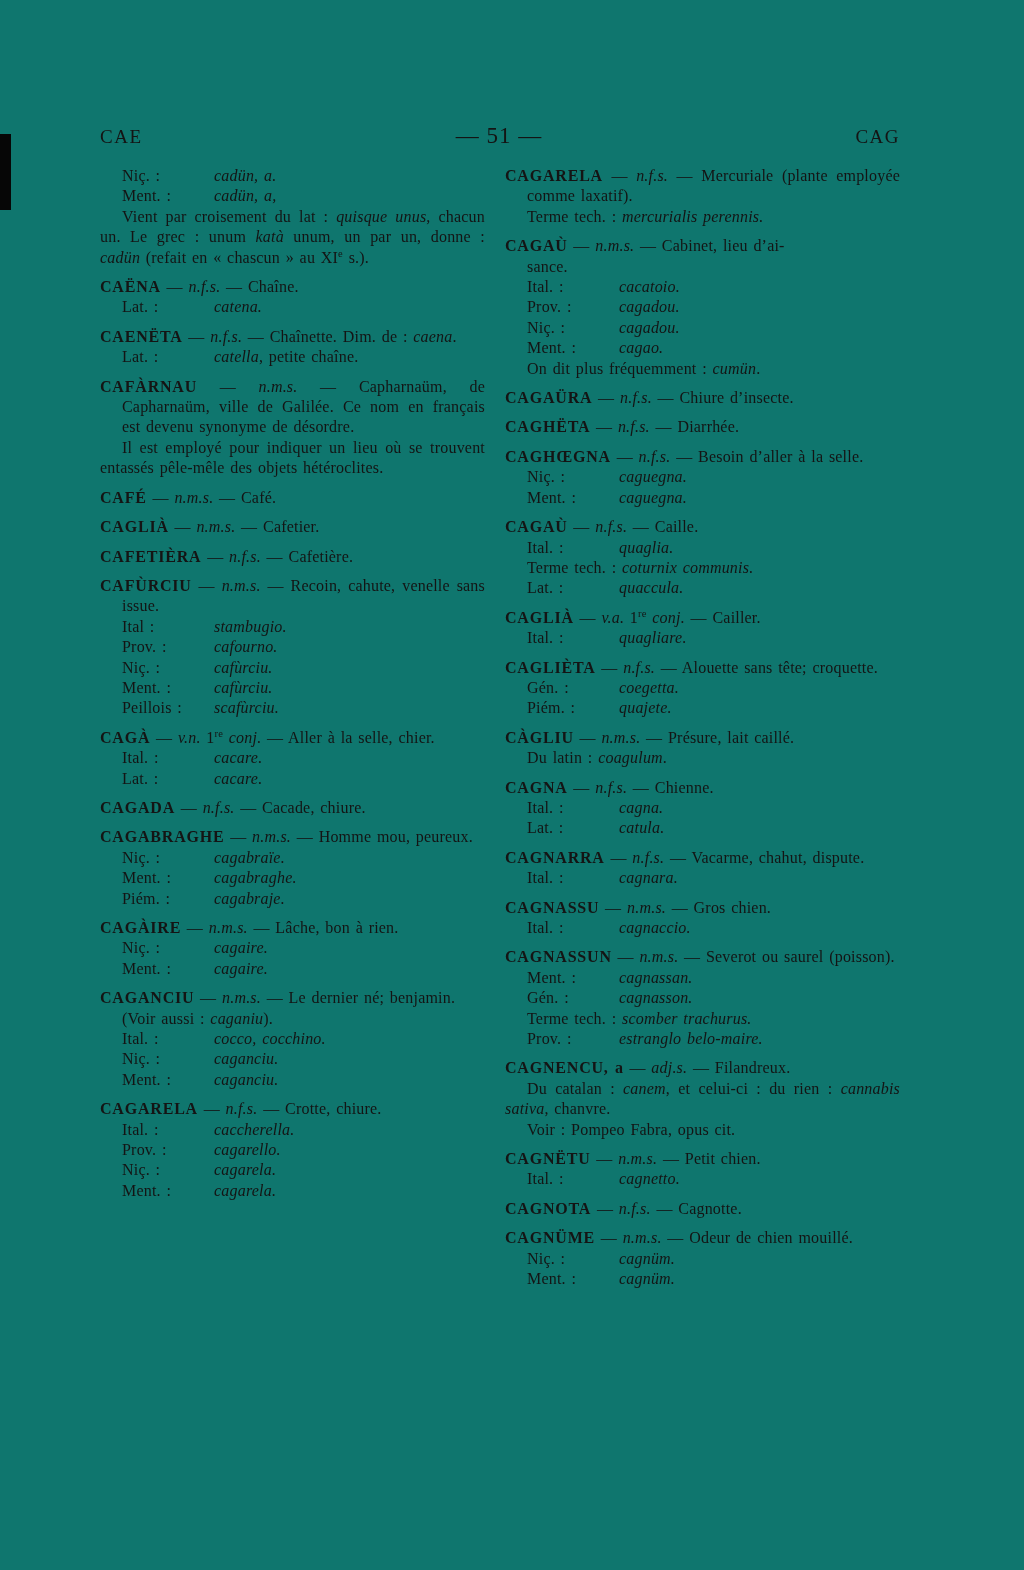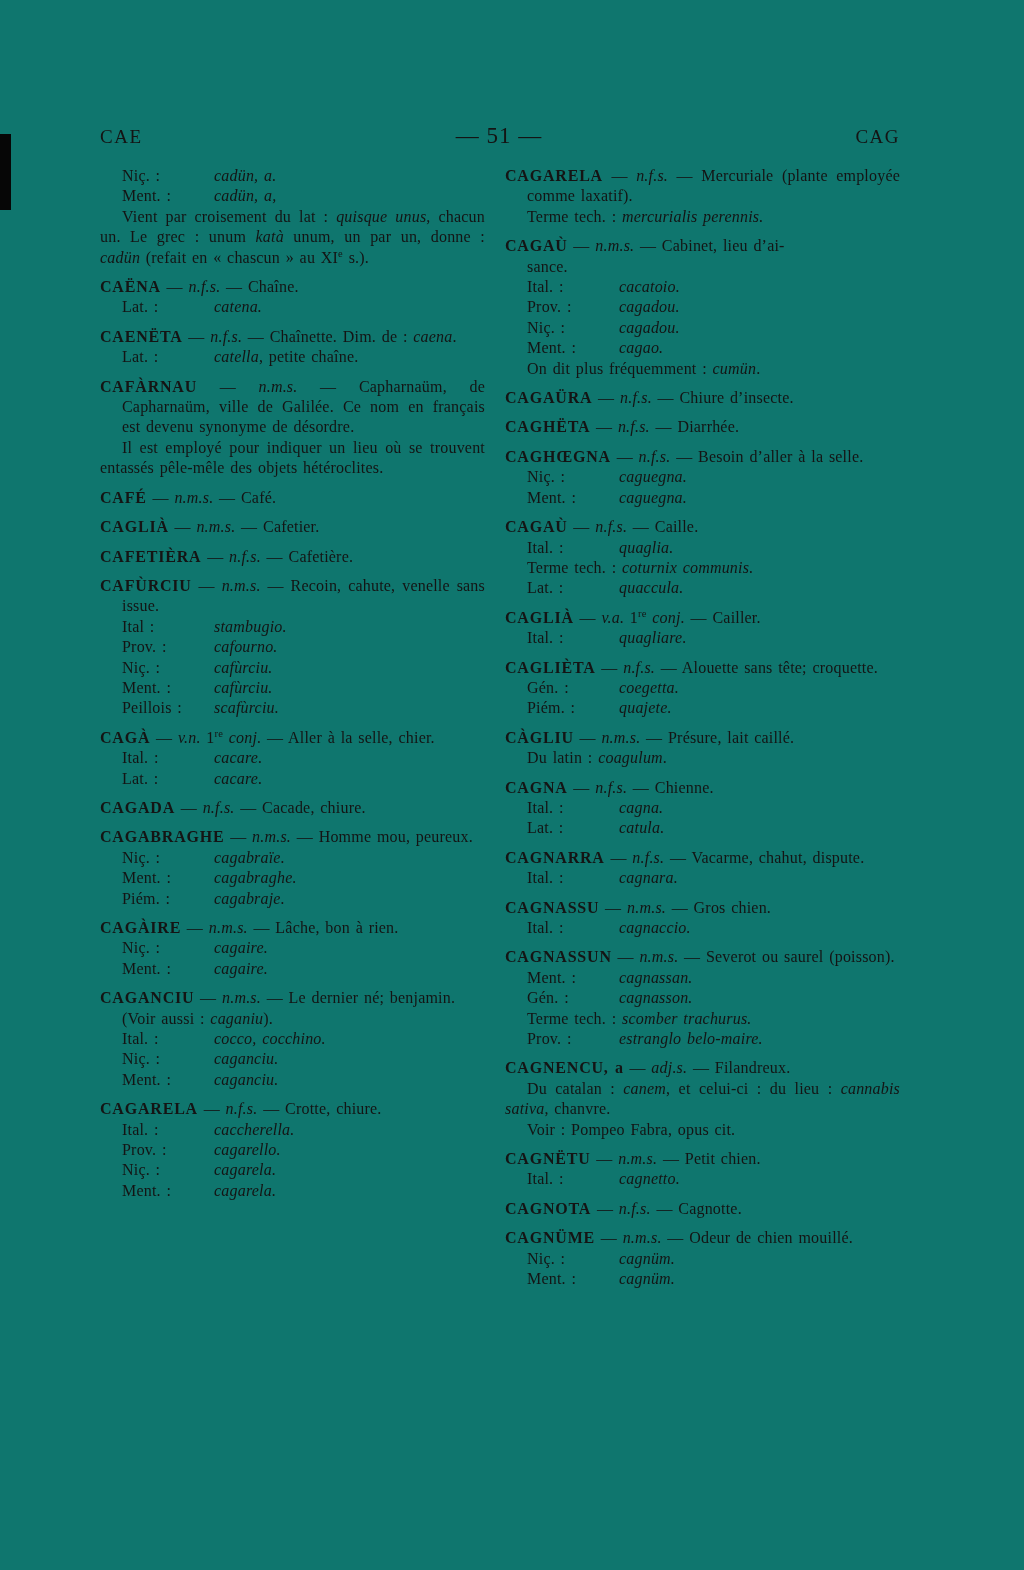--- a/index.html
+++ b/index.html
@@ -130,21 +130,21 @@
         <p class="blk head"><span class="run-b">CAGNARRA</span><span class="run-r"> — </span><span class="run-i">n.f.s.</span><span class="run-r"> — Vacarme, chahut, dispute.</span></p>
         <p class="blk lab"><span class="lbl">Ital. :</span><span class="val"><span class="run-i">cagnara.</span></span></p>
         <p class="blk head"><span class="run-b">CAGNASSU</span><span class="run-r"> — </span><span class="run-i">n.m.s.</span><span class="run-r"> — Gros chien.</span></p>
         <p class="blk lab"><span class="lbl">Ital. :</span><span class="val"><span class="run-i">cagnaccio.</span></span></p>
         <p class="blk head"><span class="run-b">CAGNASSUN</span><span class="run-r"> — </span><span class="run-i">n.m.s.</span><span class="run-r"> — Severot ou saurel (poisson).</span></p>
         <p class="blk lab"><span class="lbl">Ment. :</span><span class="val"><span class="run-i">cagnassan.</span></span></p>
         <p class="blk lab"><span class="lbl">Gén. :</span><span class="val"><span class="run-i">cagnasson.</span></span></p>
         <p class="blk cont"><span class="run-r">Terme tech. : </span><span class="run-i">scomber trachurus.</span></p>
         <p class="blk lab"><span class="lbl">Prov. :</span><span class="val"><span class="run-i">estranglo belo-maire.</span></span></p>
         <p class="blk head"><span class="run-b">CAGNENCU, a</span><span class="run-r"> — </span><span class="run-i">adj.s.</span><span class="run-r"> — Filandreux.</span></p>
-        <p class="blk para"><span class="run-r">Du catalan : </span><span class="run-i">canem</span><span class="run-r">, et celui-ci : du lieu : </span><span class="run-i">cannabis sativa</span><span class="run-r">, chanvre.</span></p>
+        <p class="blk para"><span class="run-r">Du catalan : </span><span class="run-i">canem</span><span class="run-r">, et celui-ci : du rien : </span><span class="run-i">cannabis sativa</span><span class="run-r">, chanvre.</span></p>
         <p class="blk para"><span class="run-r">Voir : Pompeo Fabra, opus cit.</span></p>
         <p class="blk head"><span class="run-b">CAGNËTU</span><span class="run-r"> — </span><span class="run-i">n.m.s.</span><span class="run-r"> — Petit chien.</span></p>
         <p class="blk lab"><span class="lbl">Ital. :</span><span class="val"><span class="run-i">cagnetto.</span></span></p>
         <p class="blk head"><span class="run-b">CAGNOTA</span><span class="run-r"> — </span><span class="run-i">n.f.s.</span><span class="run-r"> — Cagnotte.</span></p>
         <p class="blk head"><span class="run-b">CAGNÜME</span><span class="run-r"> — </span><span class="run-i">n.m.s.</span><span class="run-r"> — Odeur de chien mouillé.</span></p>
         <p class="blk lab"><span class="lbl">Niç. :</span><span class="val"><span class="run-i">cagnüm.</span></span></p>
         <p class="blk lab"><span class="lbl">Ment. :</span><span class="val"><span class="run-i">cagnüm.</span></span></p>
       </div>
   </div>
 </div>

